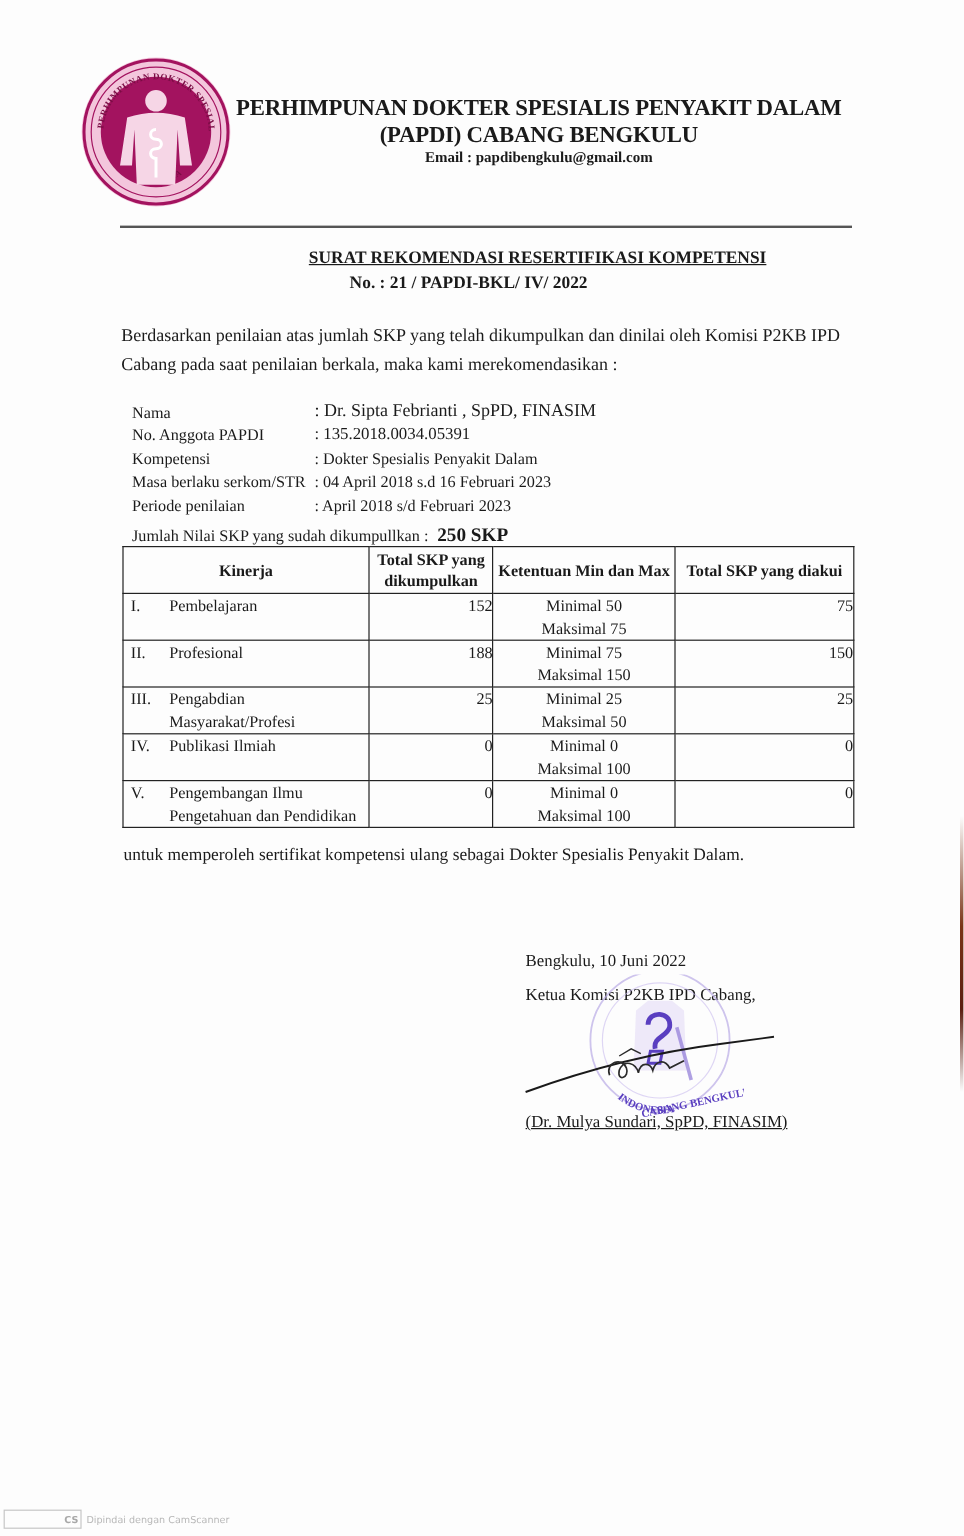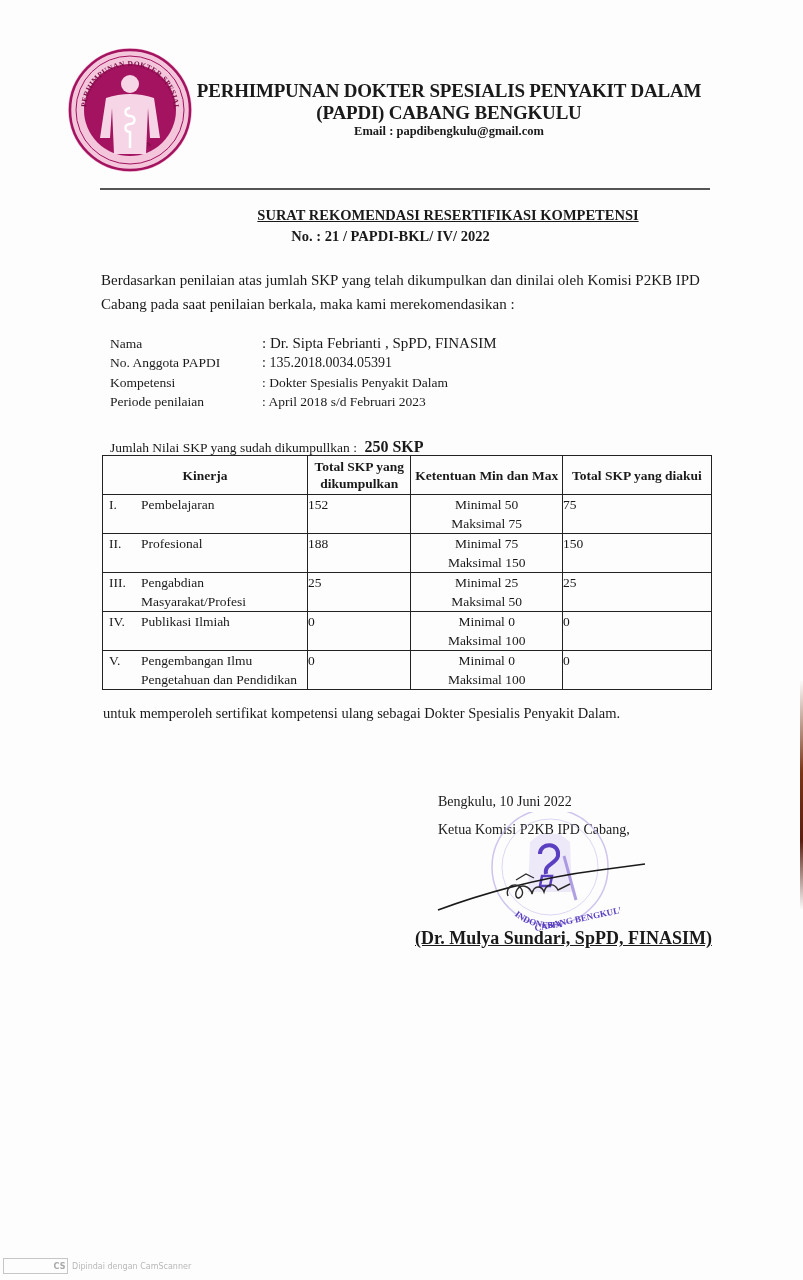--- a/index.html
+++ b/index.html
@@ -50,30 +50,30 @@
     position: absolute; left: 102px; top: 455px; width: 610px;
     border-collapse: collapse; font-size: 13.5px; padding-left: 44px;
   }
   table.skp th, table.skp td { border: 1.5px solid #222; padding: 0; vertical-align: top; }
   table.skp th { font-weight: bold; text-align: center; vertical-align: middle; height: 38px; line-height: 17px; font-size: 13.5px; }
   table.skp td { height: 38px; line-height: 19px; }
   .c1 { width: 205px; } .c2 { width: 103px; } .c3 { width: 152px; } .c4 { width: 150px; }
   td.k { padding-left: 6px !important; }
   .k-inner { display: flex; }
   .roman { width: 32px; flex: none; }
-  td.num { text-align: left; }
+  td.num { text-align: right; }
   td.rng { text-align: center; }
 
   .closing { position: absolute; left: 103px; top: 705px; font-size: 14.5px; }
 
   .sign-block { position: absolute; left: 438px; top: 788px; font-size: 14px; line-height: 28px; }
   .stamp { position: absolute; left: 480px; top: 812px; width: 140px; height: 120px; }
   .signature { position: absolute; left: 430px; top: 840px; width: 230px; height: 80px; }
   .signer {
-    position: absolute; left: 415px; top: 928px; font-size: 18px; font-weight: bold; text-decoration: underline;
+    position: absolute; left: 438px; top: 928px; font-size: 14px; font-weight: normal; text-decoration: underline;
   }
   .footer {
     position: absolute; left: 3px; top: 1258px; display: flex; align-items: center; gap: 4px;
     font-family: "DejaVu Sans", sans-serif; font-size: 8px; color: #b8b8b8;
   }
   .cs-badge {
     width: 15px; height: 14px; border: 1px solid #c6c6c6; color: #a8a8a8;
     font-size: 8px; font-weight: bold; display: flex; align-items: center; justify-content: center; padding-left: 48px;
   }
 </style>
@@ -124,20 +124,24 @@
   </div>
   <div class="info-row second">
     <span class="info-label">No. Anggota PAPDI</span>
     <span class="info-value">: 135.2018.0034.05391</span>
   </div>
   <div class="info-row">
     <span class="info-label">Kompetensi</span>
     <span class="info-value">: Dokter Spesialis Penyakit Dalam</span>
   </div>
   <div class="info-row">
+    <span class="info-label">Masa berlaku serkom/STR</span>
+    <span class="info-value">: 04 April 2018 s.d 16 Februari 2023</span>
+  </div>
+  <div class="info-row">
     <span class="info-label">Periode penilaian</span>
     <span class="info-value">: April 2018  s/d Februari 2023</span>
   </div>
 </div>
 
 <div class="total-line">
   <span>Jumlah Nilai SKP yang  sudah dikumpullkan  :</span>
   <span class="total-value">250 SKP</span>
 </div>
 

